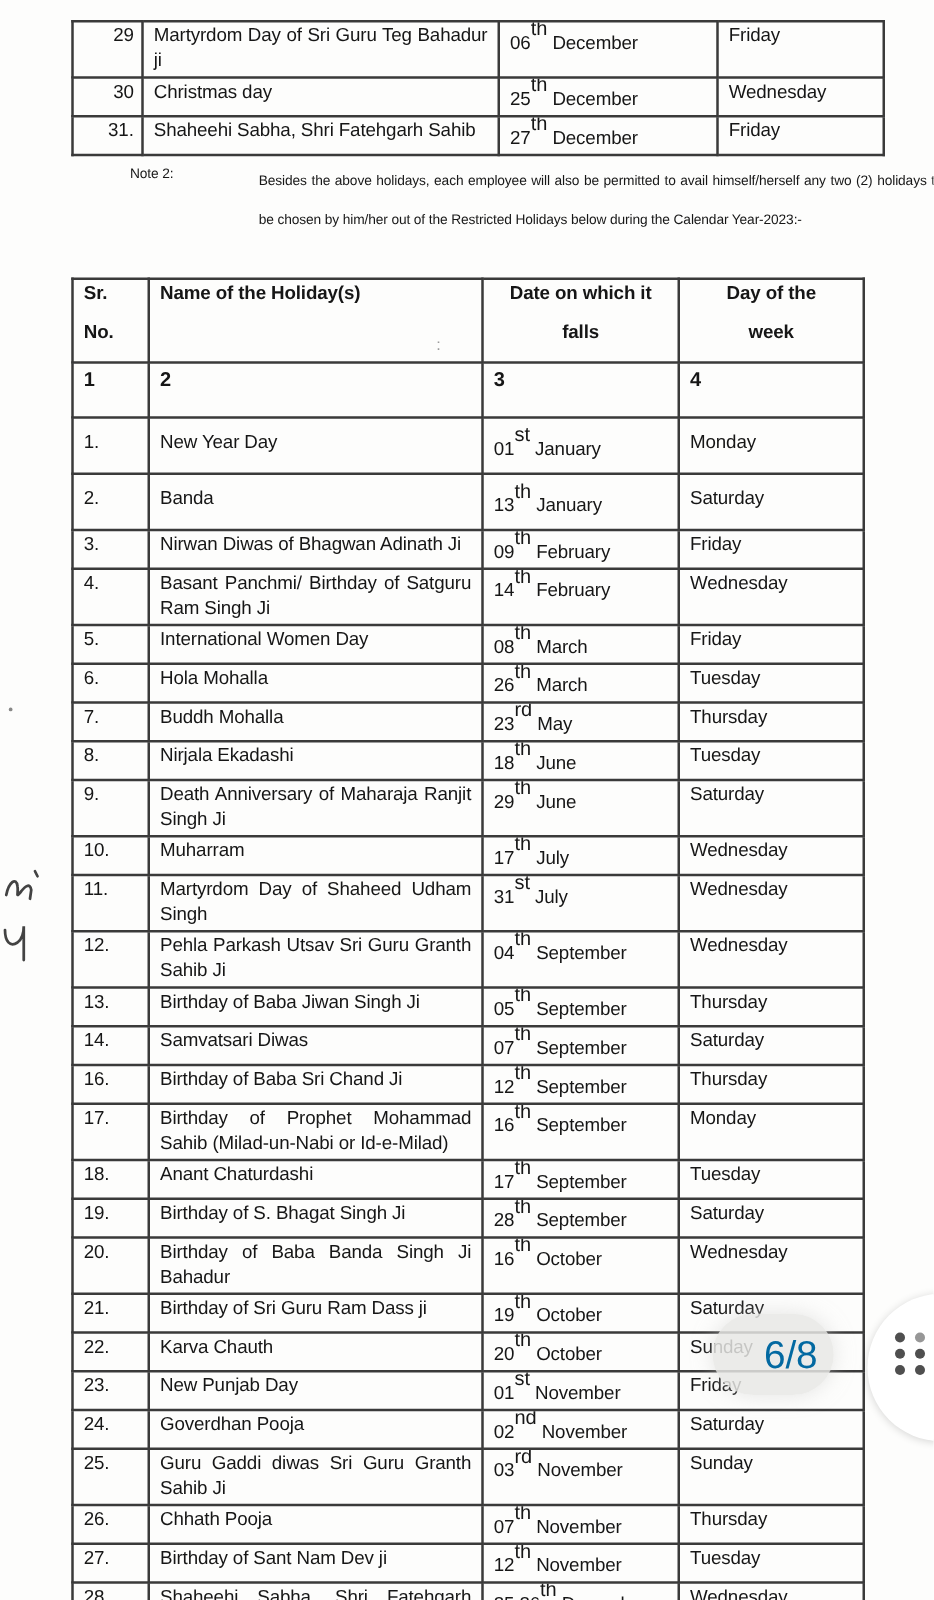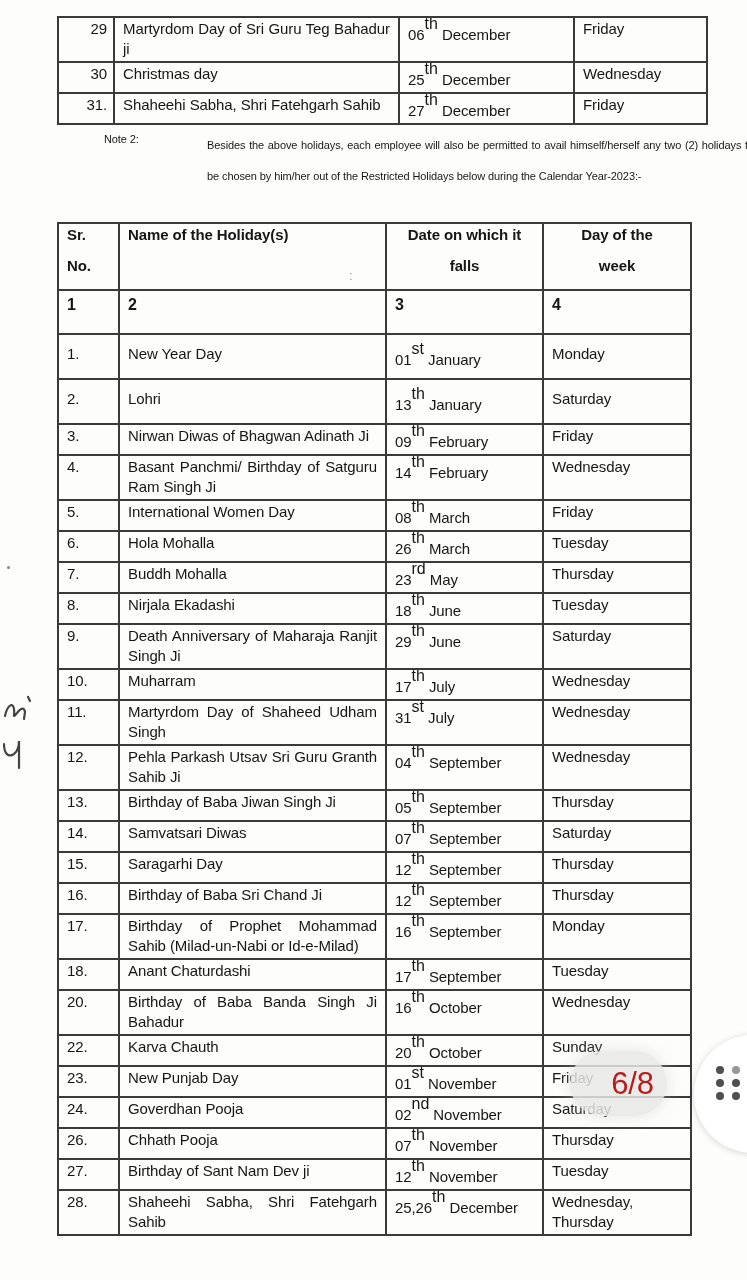--- a/index.html
+++ b/index.html
@@ -34,21 +34,21 @@
 
   
   .colon-artifact{position:absolute;left:349px;top:268px;font-size:13px;color:#9a9a9a;}
   .handwriting{position:absolute;left:-3px;top:688px;}
   .speck{position:absolute;left:7px;top:566px;width:3px;height:3px;background:#555;border-radius:50%;opacity:.7;}
 
   
   .page-pill{position:absolute;left:570px;top:1051px;width:97px;height:65px;border-radius:36px;
     background:rgba(231,231,229,0.84);box-shadow:0 0 16px rgba(205,205,205,0.5);
     display:flex;align-items:center;justify-content:flex-end;padding-right:13px;box-sizing:border-box;
-    font-size:31px;color:#b91c1c;z-index:5;}
+    font-size:31px;color:#0369a1;z-index:5;}
   .dots-btn{position:absolute;left:694px;top:1035px;width:118px;height:118px;border-radius:50%;
     background:#ffffff;box-shadow:0 1px 7px rgba(0,0,0,0.16);z-index:6;}
   .dots-grid{position:absolute;left:22px;top:31px;display:grid;grid-template-columns:8px 8px;grid-auto-rows:8px;column-gap:8px;row-gap:5px;}
   .dots-grid i{display:block;width:8px;height:8px;border-radius:50%;background:#4f4f4f;}
   .dots-grid i:nth-child(2){background:#979797;}
 </style>
 </head>
 <body>
 
 <div class="page">
@@ -122,21 +122,21 @@
           <td>4</td>
         </tr>
         <tr class="tall">
           <td class="c-sr">1.</td>
           <td class="c-name">New Year Day</td>
           <td class="c-date">01<sup class="ord">st</sup> January</td>
           <td class="c-day">Monday</td>
         </tr>
         <tr class="tall">
           <td class="c-sr">2.</td>
-          <td class="c-name">Lohri</td>
+          <td class="c-name">Banda</td>
           <td class="c-date">13<sup class="ord">th</sup> January</td>
           <td class="c-day">Saturday</td>
         </tr>
         <tr>
           <td class="c-sr">3.</td>
           <td class="c-name">Nirwan Diwas of Bhagwan Adinath Ji</td>
           <td class="c-date">09<sup class="ord">th</sup> February</td>
           <td class="c-day">Friday</td>
         </tr>
         <tr>
@@ -199,66 +199,78 @@
           <td class="c-date">05<sup class="ord">th</sup> September</td>
           <td class="c-day">Thursday</td>
         </tr>
         <tr>
           <td class="c-sr">14.</td>
           <td class="c-name">Samvatsari Diwas</td>
           <td class="c-date">07<sup class="ord">th</sup> September</td>
           <td class="c-day">Saturday</td>
         </tr>
         <tr>
-          <td class="c-sr">15.</td>
-          <td class="c-name">Saragarhi Day</td>
-          <td class="c-date">12<sup class="ord">th</sup> September</td>
-          <td class="c-day">Thursday</td>
-        </tr>
-        <tr>
           <td class="c-sr">16.</td>
           <td class="c-name">Birthday of Baba Sri Chand Ji</td>
           <td class="c-date">12<sup class="ord">th</sup> September</td>
           <td class="c-day">Thursday</td>
         </tr>
         <tr>
           <td class="c-sr">17.</td>
           <td class="c-name">Birthday of Prophet Mohammad Sahib (Milad-un-Nabi or Id-e-Milad)</td>
           <td class="c-date">16<sup class="ord">th</sup> September</td>
           <td class="c-day">Monday</td>
         </tr>
         <tr>
           <td class="c-sr">18.</td>
           <td class="c-name">Anant Chaturdashi</td>
           <td class="c-date">17<sup class="ord">th</sup> September</td>
           <td class="c-day">Tuesday</td>
         </tr>
         <tr>
+          <td class="c-sr">19.</td>
+          <td class="c-name">Birthday of S. Bhagat Singh Ji</td>
+          <td class="c-date">28<sup class="ord">th</sup> September</td>
+          <td class="c-day">Saturday</td>
+        </tr>
+        <tr>
           <td class="c-sr">20.</td>
           <td class="c-name">Birthday of Baba Banda Singh Ji Bahadur</td>
           <td class="c-date">16<sup class="ord">th</sup> October</td>
           <td class="c-day">Wednesday</td>
+        </tr>
+        <tr>
+          <td class="c-sr">21.</td>
+          <td class="c-name">Birthday of Sri Guru Ram Dass ji</td>
+          <td class="c-date">19<sup class="ord">th</sup> October</td>
+          <td class="c-day">Saturday</td>
         </tr>
         <tr>
           <td class="c-sr">22.</td>
           <td class="c-name">Karva Chauth</td>
           <td class="c-date">20<sup class="ord">th</sup> October</td>
           <td class="c-day">Sunday</td>
         </tr>
         <tr>
           <td class="c-sr">23.</td>
           <td class="c-name">New Punjab Day</td>
           <td class="c-date">01<sup class="ord">st</sup> November</td>
           <td class="c-day">Friday</td>
         </tr>
         <tr>
           <td class="c-sr">24.</td>
           <td class="c-name">Goverdhan Pooja</td>
           <td class="c-date">02<sup class="ord">nd</sup> November</td>
           <td class="c-day">Saturday</td>
+        </tr>
+        <tr>
+          <td class="c-sr">25.</td>
+          <td class="c-name">Guru Gaddi diwas Sri Guru Granth Sahib Ji</td>
+          <td class="c-date">03<sup class="ord">rd</sup> November</td>
+          <td class="c-day">Sunday</td>
         </tr>
         <tr>
           <td class="c-sr">26.</td>
           <td class="c-name">Chhath Pooja</td>
           <td class="c-date">07<sup class="ord">th</sup> November</td>
           <td class="c-day">Thursday</td>
         </tr>
         <tr>
           <td class="c-sr">27.</td>
           <td class="c-name">Birthday of Sant Nam Dev ji</td>

